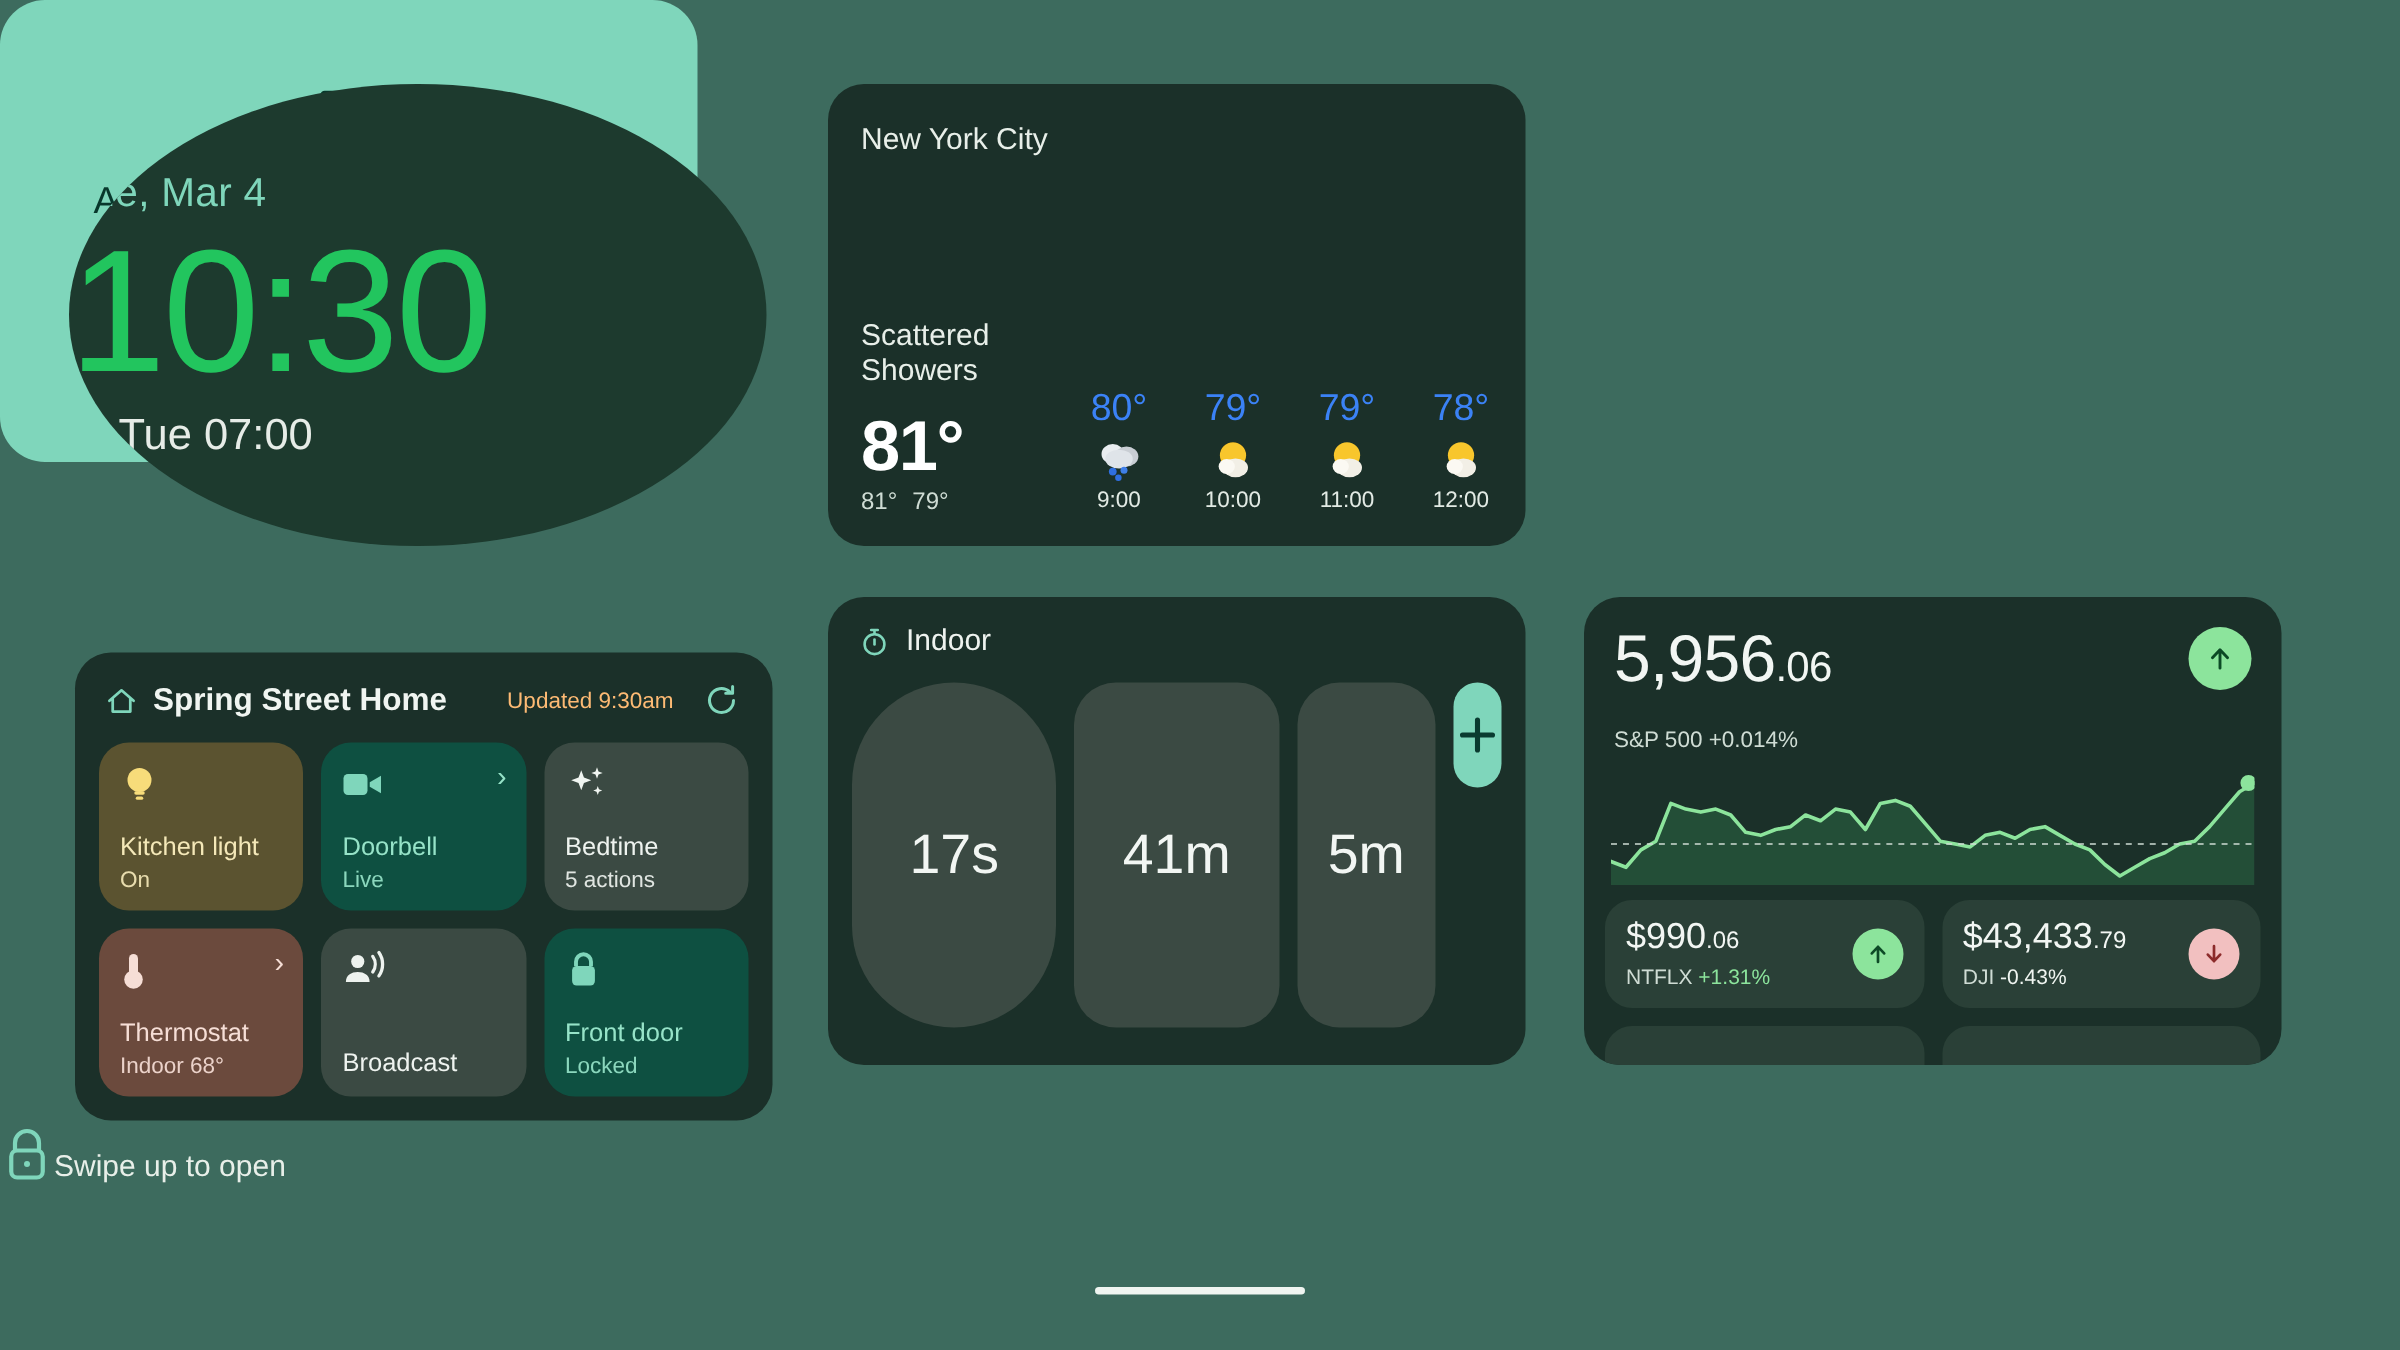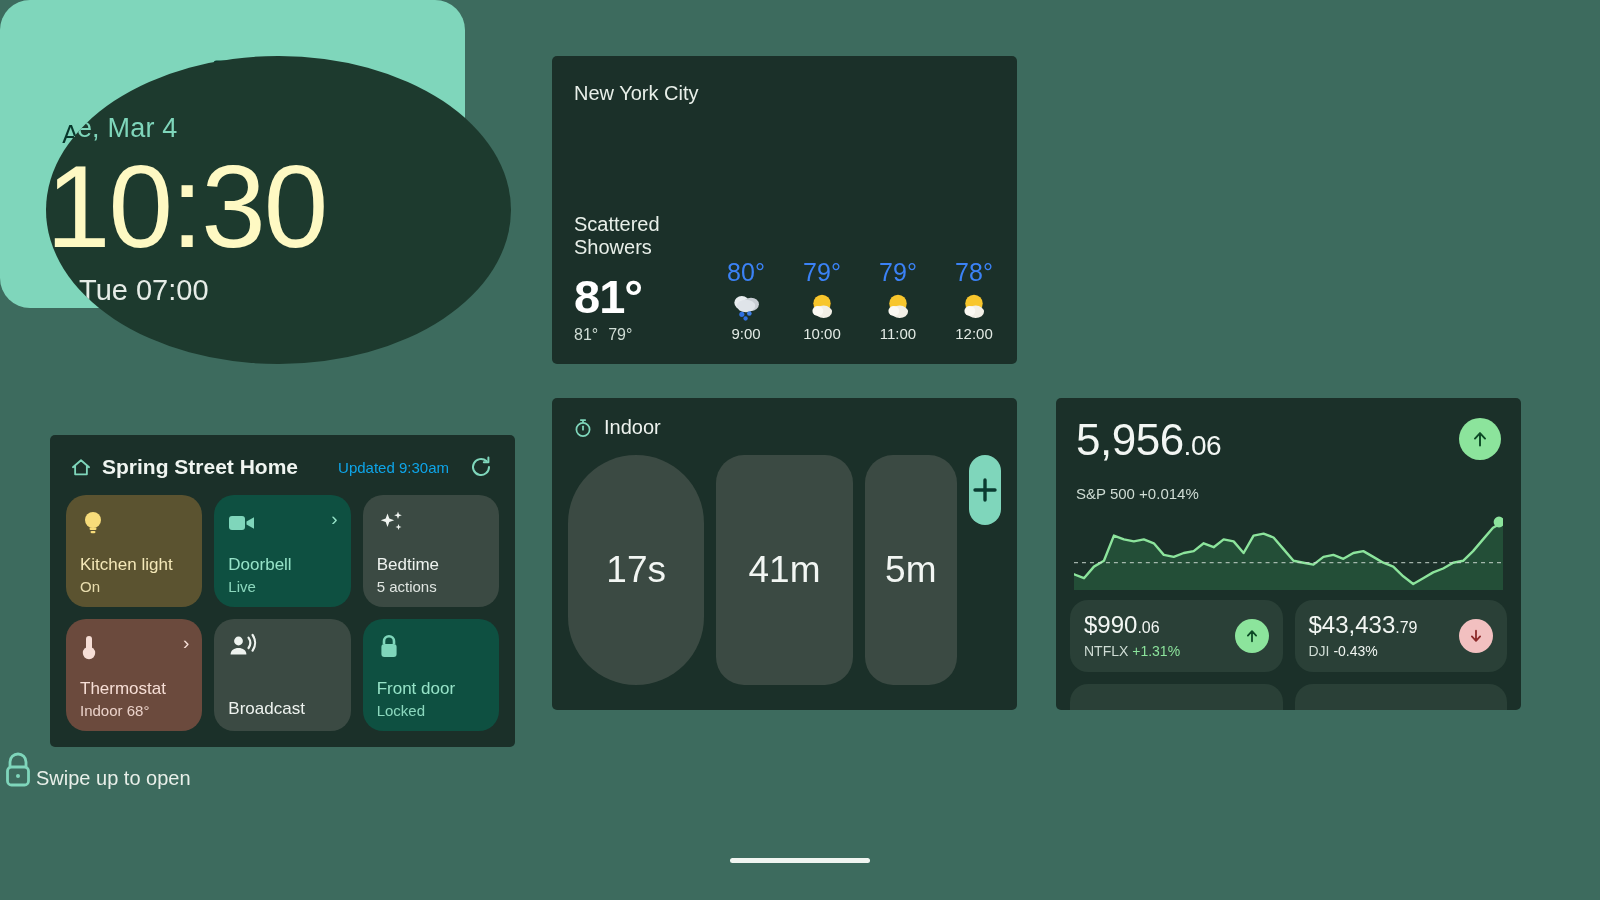--- a/index.html
+++ b/index.html
@@ -5,31 +5,31 @@
   * { margin:0; padding:0; box-sizing:border-box; }
   html, body {
     width:1600px; height:900px; overflow:hidden;
     background:#3d6b5e;
     font-family:"Liberation Sans", sans-serif;
     -webkit-font-smoothing:antialiased;
   }
   #screen { position:relative; width:1600px; height:900px; }
 
   
-  .card { position:absolute; background:#1b3029; border-radius:5px; overflow:hidden; }
+  .card { position:absolute; background:#1b3029; border-radius:24px; overflow:hidden; }
 
   
   #clock-widget {
     left:46px; top:56px; width:465px; height:308px;
     background:#1d3a2e; border-radius:232px/154px;
     display:flex; flex-direction:column; justify-content:center;
   }
   #clock-date { color:#7fd6bb; font-size:27px; letter-spacing:.2px; }
   #clock-time {
-    color:#fef9c3; font-size:116px; font-weight:400; line-height:1.06;
+    color:#22c55e; font-size:116px; font-weight:400; line-height:1.06;
     letter-spacing:-2px; margin-top:2px;
   }
   #clock-alarm {
     display:flex; align-items:center; gap:9px; margin-top:6px;
     color:#e6ece7; font-size:29px;
   }
 
   
   #weather-widget { left:552px; top:56px; width:465px; height:308px; padding:26px 22px 20px; }
   #weather-city { color:#e8efe9; font-size:20px; }
@@ -67,21 +67,21 @@
   .btn-filled {
     border:none; color:#7fd6bb; background:#07463a;
     border-radius:50px; padding:14px 40px; font-size:18px; font-weight:700;
     font-family:inherit; cursor:pointer;
   }
 
   
   #home-widget { left:50px; top:398px; width:465px; height:312px; padding:18px 16px 16px;margin-top:37px; }
   .home-head { display:flex; align-items:center; gap:10px; padding:2px 6px 0 4px; }
   #home-title { color:#f0f5f1; font-size:21px; font-weight:700; flex:1; }
-  #home-updated { color:#0ea5e9; font-size:15px; }
+  #home-updated { color:#fdba74; font-size:15px; }
   #home-refresh-icon { margin-left:10px; }
   .home-grid {
     display:grid; grid-template-columns:1fr 1fr 1fr; gap:12px; margin-top:16px;
   }
   .ctl {
     position:relative; border-radius:20px; height:112px; padding:14px 14px 12px;
     display:flex; flex-direction:column; justify-content:space-between; cursor:pointer;
   }
   .ctl .ctl-icon { height:28px; }
   .ctl .ctl-name { font-size:17px; line-height:1.1; }

